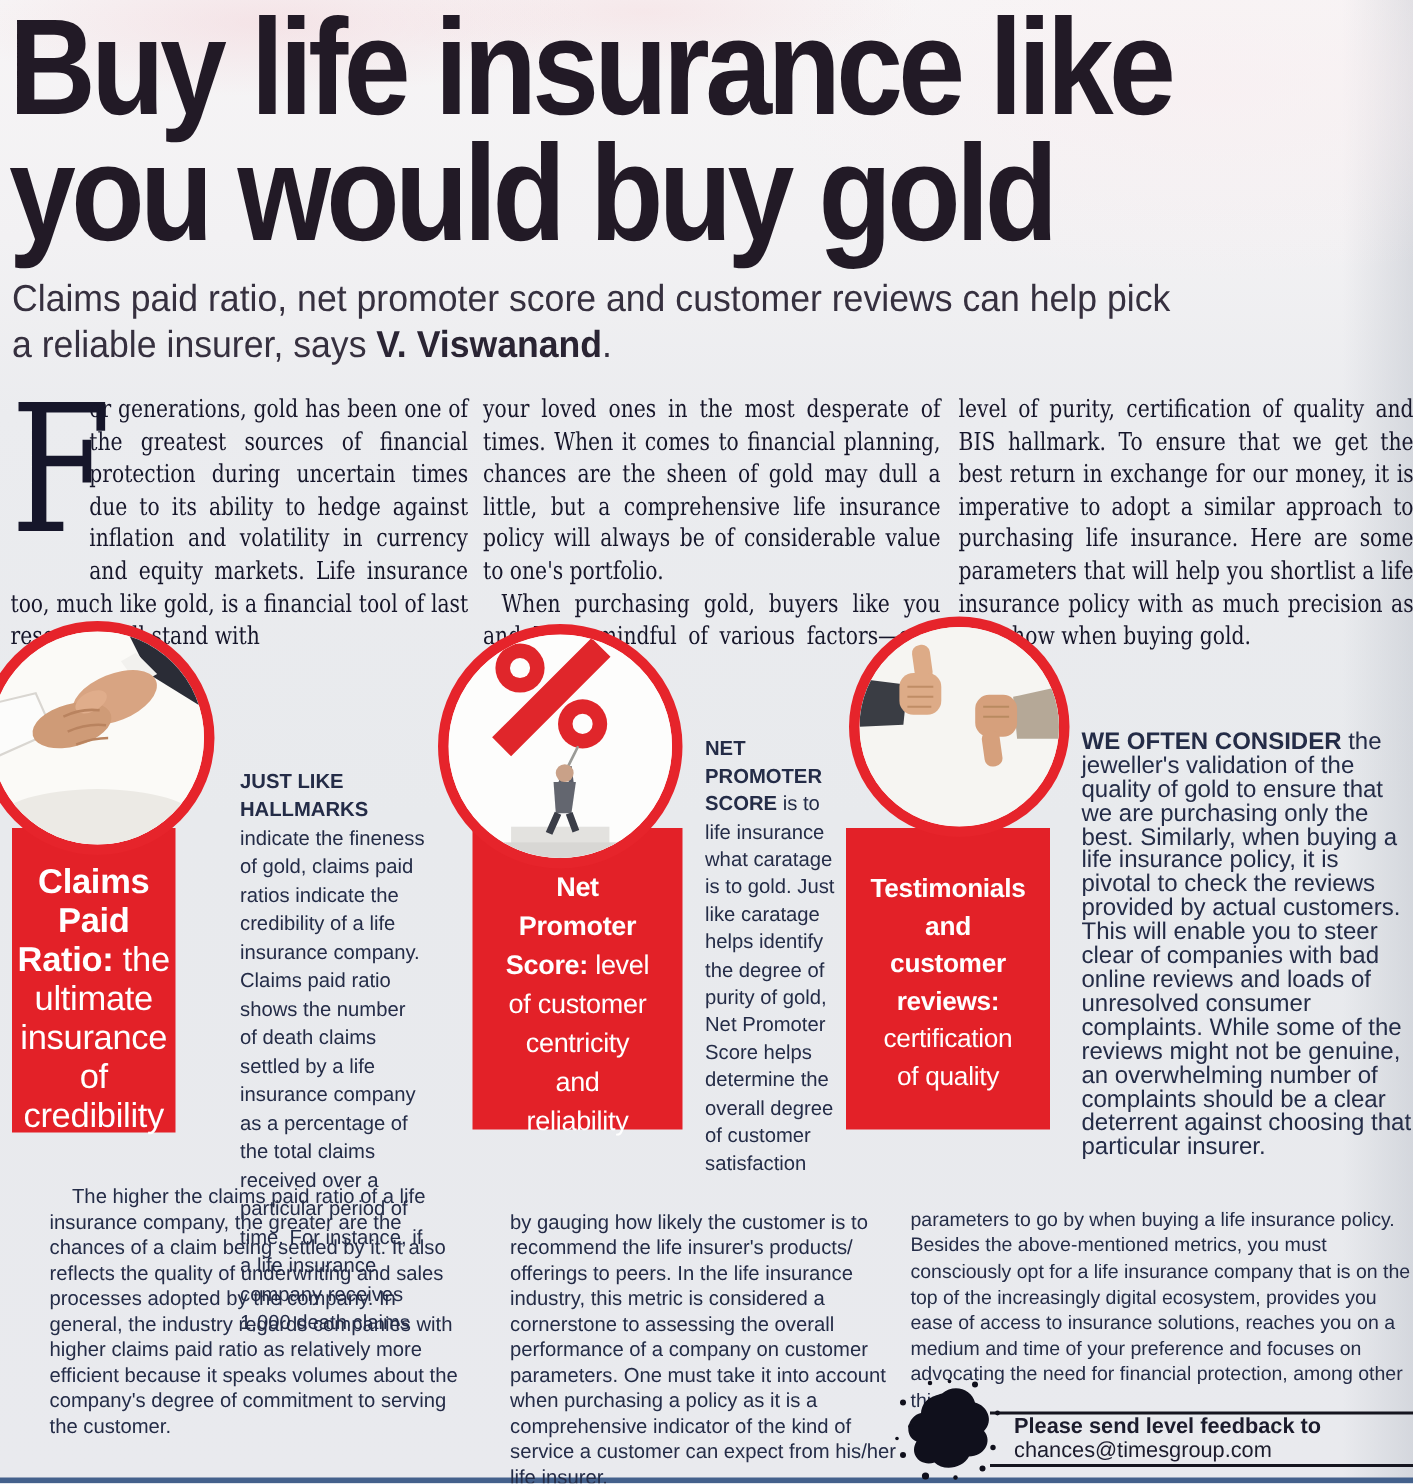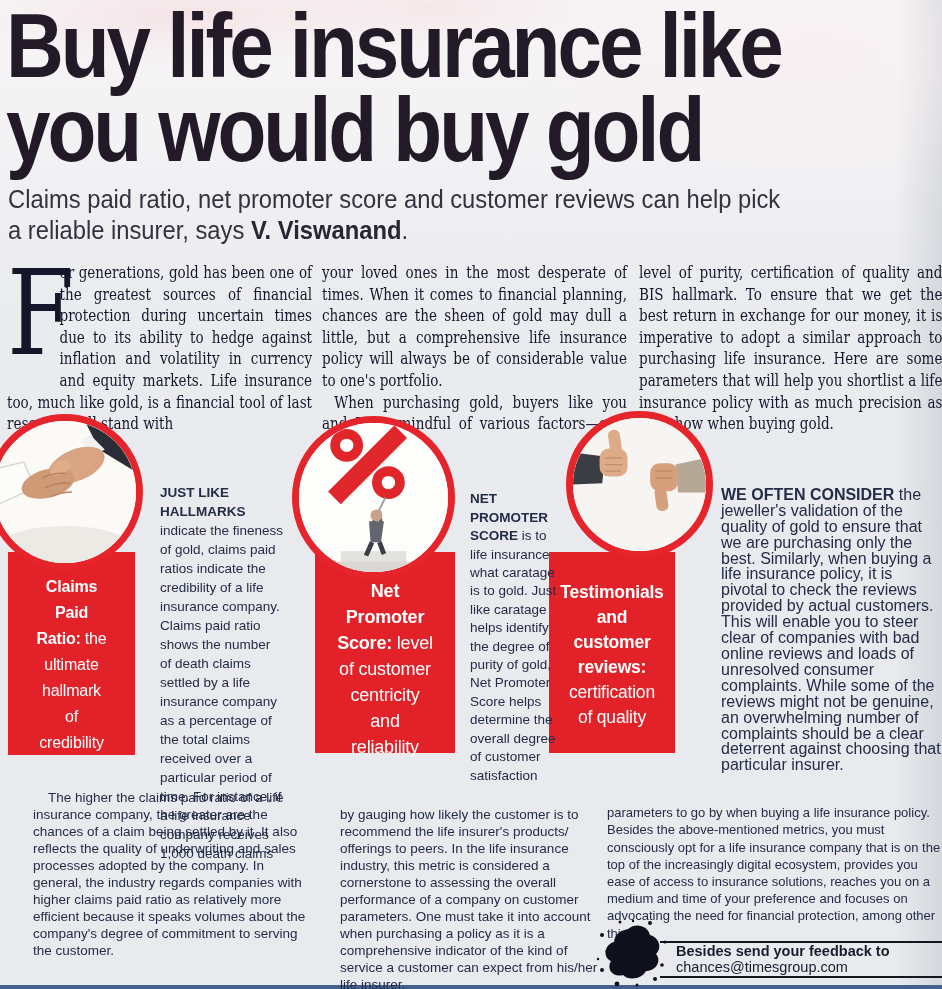--- a/index.html
+++ b/index.html
@@ -26,35 +26,35 @@
   .col p{margin:0;}
   .col1{left:7px;width:372px;}
   .col2{left:322px;width:372px;}
   .col3{left:639px;width:370px;}
   .dropcap{float:left;width:64px;height:128px;font-size:118px;line-height:102px;color:#16162a;}
   p.pindent{text-indent:15px;}
   
   .banner{position:absolute;background:#e32128;color:#fff;text-align:center;
     white-space:pre-line;z-index:1;letter-spacing:-.2px;box-sizing:border-box;}
   .banner .b{font-weight:bold;}
-  .banner1{left:8px;top:552px;width:127px;height:203px;font-size:16px;line-height:26px;padding-top:22px;}
+  .banner1{left:8px;top:552px;width:109px;height:203px;font-size:23px;line-height:26px;padding-top:22px;}
   .banner2{left:315px;top:552px;width:140px;height:201px;font-size:18px;line-height:26px;padding-top:26px;}
-  .banner3{left:549px;top:552px;width:126px;height:201px;font-size:17.5px;line-height:25px;padding-top:28px;}
+  .banner3{left:564px;top:552px;width:136px;height:201px;font-size:17.5px;line-height:25px;padding-top:28px;}
   
   .circle{position:absolute;border-radius:50%;border:7px solid #e6242b;background:#fbfaf8;
     overflow:hidden;z-index:2;box-sizing:border-box;}
   .circle svg{position:absolute;left:0;top:0;width:100%;height:100%;}
   .circle1{left:-13px;top:414px;width:156px;height:156px;}
   .circle2{left:292px;top:416px;width:163px;height:163px;}
   .circle3{left:566px;top:411px;width:147px;height:147px;}
   
   .sidetext,.wide{position:absolute;color:#242c47;z-index:3;white-space:pre-line;}
   .sidetext p,.wide p{margin:0;}
   .sidetext .b{font-weight:bold;}
-  .narrow1{left:160px;top:464px;width:124px;font-size:13.5px;line-height:19px;}
+  .narrow1{left:160px;top:492px;width:124px;font-size:13.5px;line-height:19px;}
   .narrow2{left:470px;top:472px;width:97px;font-size:13.5px;line-height:18.4px;}
   .narrow3{left:721px;top:471px;width:221px;font-size:16px;line-height:15.9px;}
   .wide1{left:33px;top:772px;width:280px;font-size:13.5px;line-height:17px;}
   .wide2{left:340px;top:789px;width:272px;font-size:13.5px;line-height:17px;}
   .wide3{left:607px;top:787px;width:335px;font-size:13px;line-height:17.2px;}
   
   .fb-rule{position:absolute;height:2px;background:#15151f;z-index:3;}
   .fb-rule-top{left:660px;top:941px;width:282px;}
   .fb-rule-bot{left:660px;top:976px;width:282px;}
   .fb-text{position:absolute;left:676px;top:944px;color:#1b1b2c;font-size:14.5px;line-height:15.5px;z-index:3;}
@@ -80,21 +80,21 @@
     <p class="pindent">When purchasing gold, buyers like you and I are mindful of various factors—cost per gram,</p>
   </div>
   <div class="col col3">
     <span>level of purity, certification of quality and BIS hallmark. To ensure that we get the best return in exchange for our money, it is imperative to adopt a similar approach to purchasing life insurance. Here are some parameters that will help you shortlist a life insurance policy with as much precision as you show when buying gold.</span>
   </div>
 
   <div class="banner banner1"><span class="b">Claims
 Paid
 Ratio:</span><span> the
 ultimate
-hallmark
+insurance
 of
 credibility</span></div>
   <div class="circle circle1">
     <svg viewBox="0 0 100 100" preserveAspectRatio="none">
       <rect x="0" y="0" width="100" height="100" fill="#fbfaf7"></rect>
       <ellipse cx="50" cy="88" rx="46" ry="14" fill="#eceae5"></ellipse>
       <polygon points="64,0 100,0 100,36 74,20" fill="#2a2c36"></polygon>
       <polygon points="68,10 78,20 69,25 61,14" fill="#f2f1ee"></polygon>
       <polygon points="0,34 21,29 29,47 0,60" fill="#fcfcfb" stroke="#d9d6d1" stroke-width="1"></polygon>
       <ellipse cx="58" cy="31" rx="21" ry="11" transform="rotate(-22 58 31)" fill="#d8a482"></ellipse>
@@ -182,18 +182,18 @@
     <circle cx="69" cy="22" r="1.6" fill="#10101c"></circle>
       <circle cx="54" cy="3" r="2" fill="#10101c"></circle>
     <circle cx="24" cy="2" r="1.5" fill="#10101c"></circle>
       <circle cx="2" cy="39" r="1.2" fill="#10101c"></circle>
     <circle cx="66" cy="45" r="1.8" fill="#10101c"></circle>
       <circle cx="37" cy="1" r="1.2" fill="#10101c"></circle>
   </svg>
   <div class="fb-rule fb-rule-top"></div>
   <div class="fb-rule fb-rule-bot"></div>
   <div class="fb-text">
-    <div class="fb1">Besides send your feedback to</div>
+    <div class="fb1">Please send level feedback to</div>
     <div class="fb2">chances@timesgroup.com</div>
   </div>
 
   <div class="bottom-bar"></div>
 </div>
 
 </body></html>

